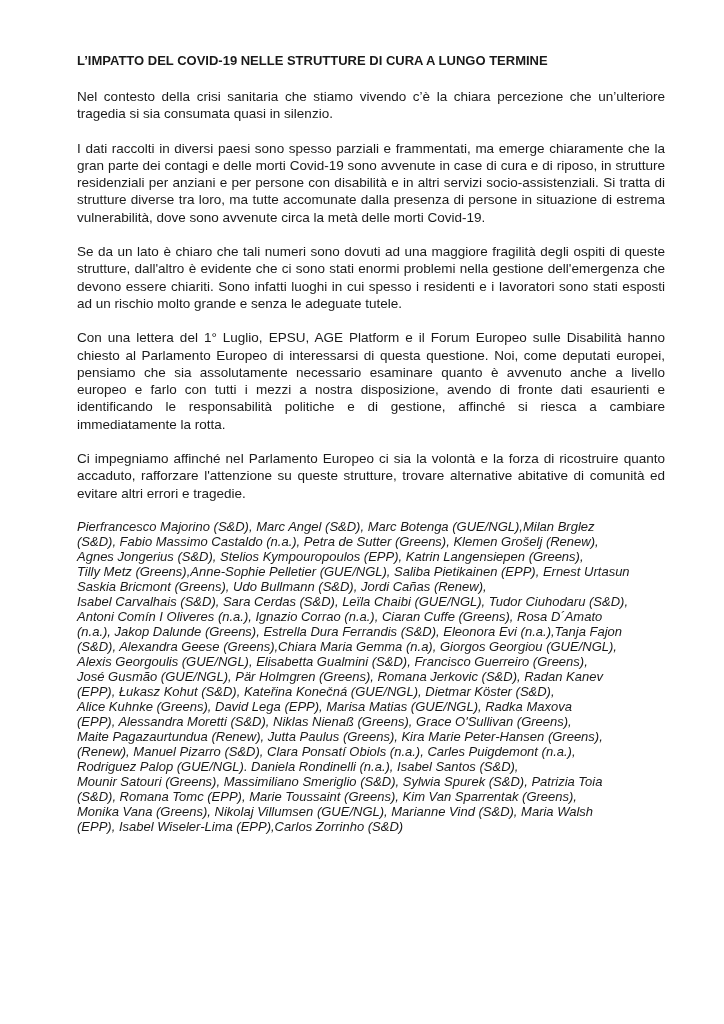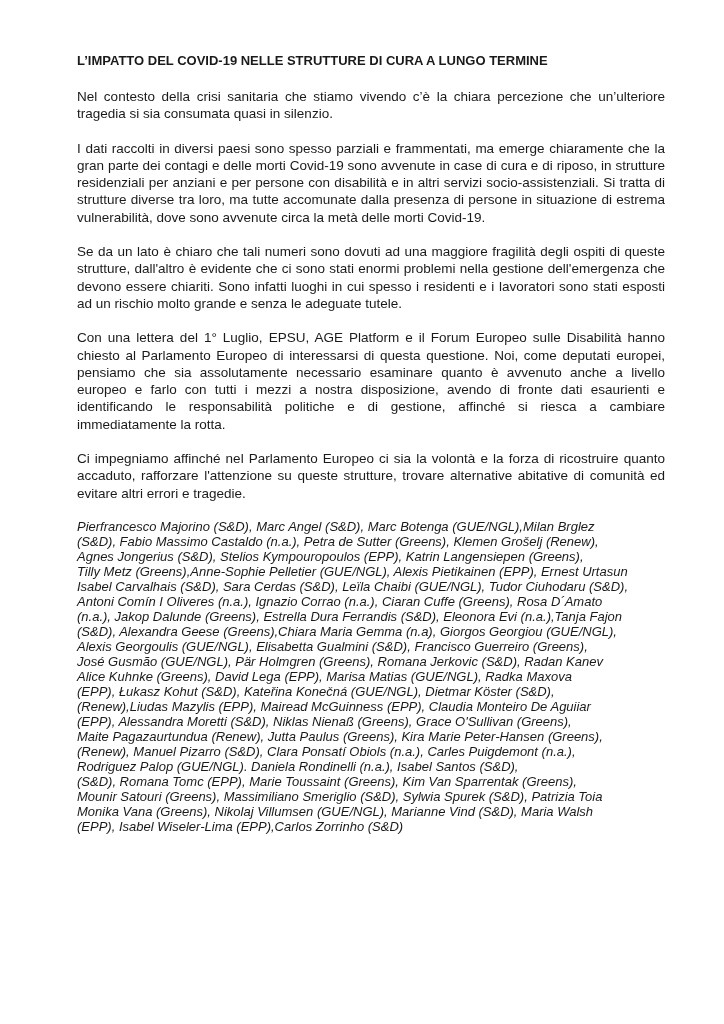--- a/index.html
+++ b/index.html
@@ -52,32 +52,32 @@
       <p class="para">I dati raccolti in diversi paesi sono spesso parziali e frammentati, ma emerge chiaramente che la gran parte dei contagi e delle morti Covid-19 sono avvenute in case di cura e di riposo, in strutture residenziali per anziani e per persone con disabilità e in altri servizi socio-assistenziali. Si tratta di strutture diverse tra loro, ma tutte accomunate dalla presenza di persone in situazione di estrema vulnerabilità, dove sono avvenute circa la metà delle morti Covid-19.</p>
       <p class="para">Se da un lato è chiaro che tali numeri sono dovuti ad una maggiore fragilità degli ospiti di queste strutture, dall'altro è evidente che ci sono stati enormi problemi nella gestione dell'emergenza che devono essere chiariti. Sono infatti luoghi in cui spesso i residenti e i lavoratori sono stati esposti ad un rischio molto grande e senza le adeguate tutele.</p>
       <p class="para">Con una lettera del 1° Luglio, EPSU, AGE Platform e il Forum Europeo sulle Disabilità hanno chiesto al Parlamento Europeo di interessarsi di questa questione. Noi, come deputati europei, pensiamo che sia assolutamente necessario esaminare quanto è avvenuto anche a livello europeo e farlo con tutti i mezzi a nostra disposizione, avendo di fronte dati esaurienti e identificando le responsabilità politiche e di gestione, affinché si riesca a cambiare immediatamente la rotta.</p>
       <p class="para">Ci impegniamo affinché nel Parlamento Europeo ci sia la volontà e la forza di ricostruire quanto accaduto, rafforzare l'attenzione su queste strutture, trovare alternative abitative di comunità ed evitare altri errori e tragedie.</p>
     </div>
 
   <div class="signatories">
       <div class="sig-line">Pierfrancesco Majorino (S&amp;D), Marc Angel (S&amp;D), Marc Botenga (GUE/NGL),Milan Brglez</div>
       <div class="sig-line">(S&amp;D), Fabio Massimo Castaldo (n.a.), Petra de Sutter (Greens), Klemen Grošelj (Renew),</div>
       <div class="sig-line">Agnes Jongerius (S&amp;D), Stelios Kympouropoulos (EPP), Katrin Langensiepen (Greens),</div>
-      <div class="sig-line">Tilly Metz (Greens),Anne-Sophie Pelletier (GUE/NGL), Alexis Pietikainen (EPP), Ernest Urtasun</div>
+      <div class="sig-line">Tilly Metz (Greens),Anne-Sophie Pelletier (GUE/NGL), Saliba Pietikainen (EPP), Ernest Urtasun</div>
+      <div class="sig-line">Saskia Bricmont (Greens), Udo Bullmann (S&amp;D), Jordi Cañas (Renew),</div>
       <div class="sig-line">Isabel Carvalhais (S&amp;D), Sara Cerdas (S&amp;D), Leïla Chaibi (GUE/NGL), Tudor Ciuhodaru (S&amp;D),</div>
       <div class="sig-line">Antoni Comín I Oliveres (n.a.), Ignazio Corrao (n.a.), Ciaran Cuffe (Greens), Rosa D´Amato</div>
       <div class="sig-line">(n.a.), Jakop Dalunde (Greens), Estrella Dura Ferrandis (S&amp;D), Eleonora Evi (n.a.),Tanja Fajon</div>
       <div class="sig-line">(S&amp;D), Alexandra Geese (Greens),Chiara Maria Gemma (n.a), Giorgos Georgiou (GUE/NGL),</div>
       <div class="sig-line">Alexis Georgoulis (GUE/NGL), Elisabetta Gualmini (S&amp;D), Francisco Guerreiro (Greens),</div>
       <div class="sig-line">José Gusmão (GUE/NGL), Pär Holmgren (Greens),  Romana Jerkovic (S&amp;D), Radan Kanev</div>
+      <div class="sig-line">(EPP), Łukasz Kohut (S&amp;D), Kateřina Konečná (GUE/NGL), Dietmar Köster (S&amp;D),</div>
       <div class="sig-line">Alice Kuhnke (Greens), David Lega (EPP), Marisa Matias (GUE/NGL), Radka Maxova</div>
-      <div class="sig-line">(EPP), Łukasz Kohut (S&amp;D), Kateřina Konečná (GUE/NGL), Dietmar Köster (S&amp;D),</div>
-      <div class="sig-line">(Renew),Liudas Mazylis (EPP), Mairead McGuinness (EPP), Claudia Monteiro De Aguiiar</div>
       <div class="sig-line">(EPP), Alessandra Moretti (S&amp;D), Niklas Nienaß (Greens), Grace O'Sullivan (Greens),</div>
       <div class="sig-line">Maite Pagazaurtundua (Renew), Jutta Paulus (Greens), Kira Marie Peter-Hansen (Greens),</div>
       <div class="sig-line">(Renew), Manuel Pizarro (S&amp;D), Clara Ponsatí Obiols (n.a.), Carles Puigdemont (n.a.),</div>
       <div class="sig-line">Rodriguez Palop (GUE/NGL). Daniela Rondinelli (n.a.), Isabel Santos (S&amp;D),</div>
+      <div class="sig-line">Mounir Satouri (Greens), Massimiliano Smeriglio (S&amp;D), Sylwia Spurek (S&amp;D), Patrizia Toia</div>
       <div class="sig-line">(S&amp;D), Romana Tomc (EPP), Marie Toussaint (Greens), Kim Van Sparrentak (Greens),</div>
-      <div class="sig-line">Mounir Satouri (Greens), Massimiliano Smeriglio (S&amp;D), Sylwia Spurek (S&amp;D), Patrizia Toia</div>
       <div class="sig-line">Monika Vana (Greens), Nikolaj Villumsen (GUE/NGL), Marianne Vind (S&amp;D), Maria Walsh</div>
       <div class="sig-line">(EPP), Isabel Wiseler-Lima (EPP),Carlos Zorrinho (S&amp;D)</div>
     </div>
 </div>
 
 </body></html>

